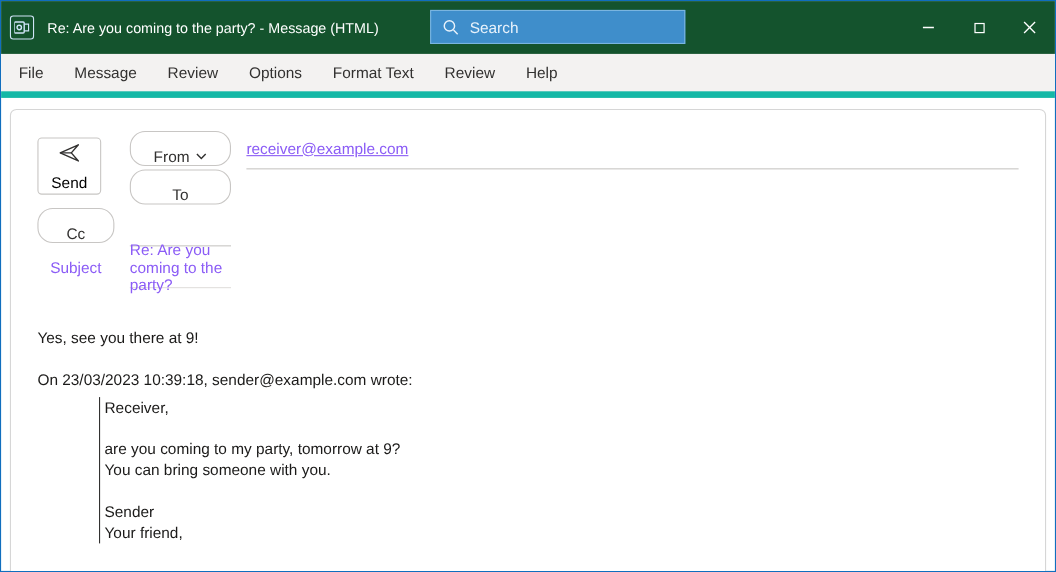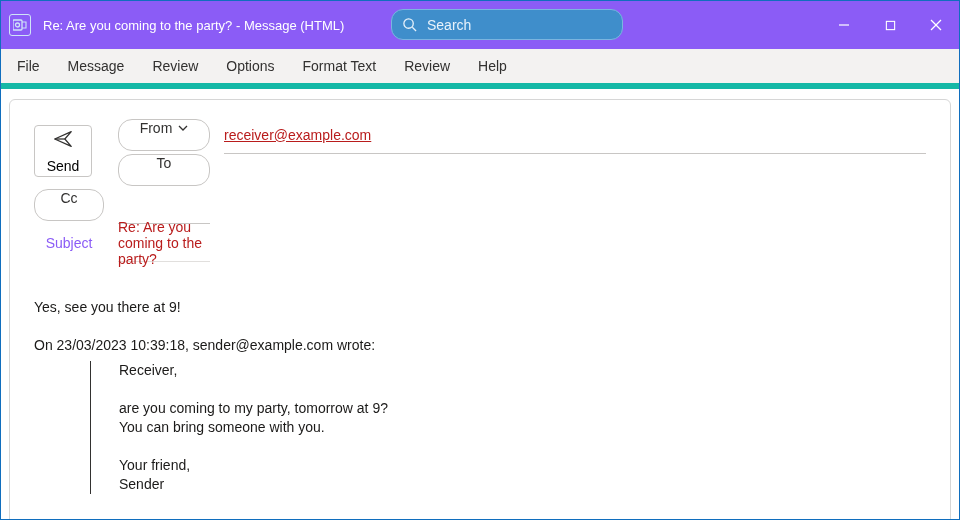--- a/index.html
+++ b/index.html
@@ -12,21 +12,21 @@
     body {
       width: 960px;
       height: 520px;
       background: #fff;
       overflow: hidden;
       border: 1px solid #106ebe;
     }
 
     
     .titlebar {
-      background: #8b5cf6;
+      background: #14532d;
       color: #fff;
       height: 48px;
       display: flex;
       align-items: center;
       padding: 0 0 0 8px;
       position: relative;
     }
     .app-icon {
       width: 22px;
       height: 22px;
@@ -47,21 +47,21 @@
     .searchbox-wrap {
       position: absolute;
       left: 390px;
       top: 8px;
     }
     .searchbox {
       display: flex;
       align-items: center;
       background: #3f8ecb;
       border: 1px solid #7ab5e0;
-      border-radius: 12px;
+      border-radius: 0;
       width: 232px;
       height: 31px;
       padding: 0 10px;
       color: #e8f2fb;
     }
     .searchbox svg { margin-right: 10px; }
     .searchbox span { font-size: 14px; }
 
     .win-controls {
       position: absolute;
@@ -127,36 +127,36 @@
       justify-content: center;
       gap: 8px;
       cursor: pointer;
     }
 
     .field-btn {
       height: 32px;
       border: 1px solid #c8c6c4;
       border-radius: 14px;
       display: flex;
-      align-items: flex-start;
+      align-items: flex-end;
       justify-content: center;
       font-size: 14px;
       color: #323130;
       cursor: pointer;
       background: #fff;
     }
     .field-btn .chev { margin-left: 6px; }
 
     .field-val {
       height: 38px;
       border-bottom: 1px solid #c8c6c4;
       display: flex;
       align-items: center;
       font-size: 13px;
-      color: #b91c1c;
+      color: #8b5cf6;
     }
     .field-val .underlined {
       text-decoration: underline;
     }
 
     .label-cell {
       height: 32px;
       display: flex;
       align-items: center;
       justify-content: center;
@@ -171,21 +171,21 @@
 
     .body-area {
       margin-top: 36px;
       font-size: 14.5px;
       color: #1b1a19;
       line-height: 1.35;
     }
     .quoted {
       border-left: 1px solid #323130;
       margin-left: 56px;
-      padding-left: 28px;
+      padding-left: 4px;
       margin-top: 6px;
     }
   </style>
 </head>
 <body>
 
 <div class="titlebar">
   <div class="app-icon">
     <svg width="14" height="14" viewBox="0 0 14 14">
       <rect x="0" y="2" width="9" height="10" rx="1" fill="none" stroke="#cfe4f7" stroke-width="1.3"></rect>
@@ -283,19 +283,19 @@
     <div class="body-area">
       <div>Yes, see you there at 9!</div>
       <br>
       <div>On 23/03/2023 10:39:18, sender@example.com wrote:</div>
       <div class="quoted">
         <div>Receiver,</div>
         <br>
         <div>are you coming to my party, tomorrow at 9?</div>
         <div>You can bring someone with you.</div>
         <br>
+        <div>Sender</div>
         <div>Your friend,</div>
-        <div>Sender</div>
       </div>
     </div>
 
   </div>
 </div>
 
 </body></html>

